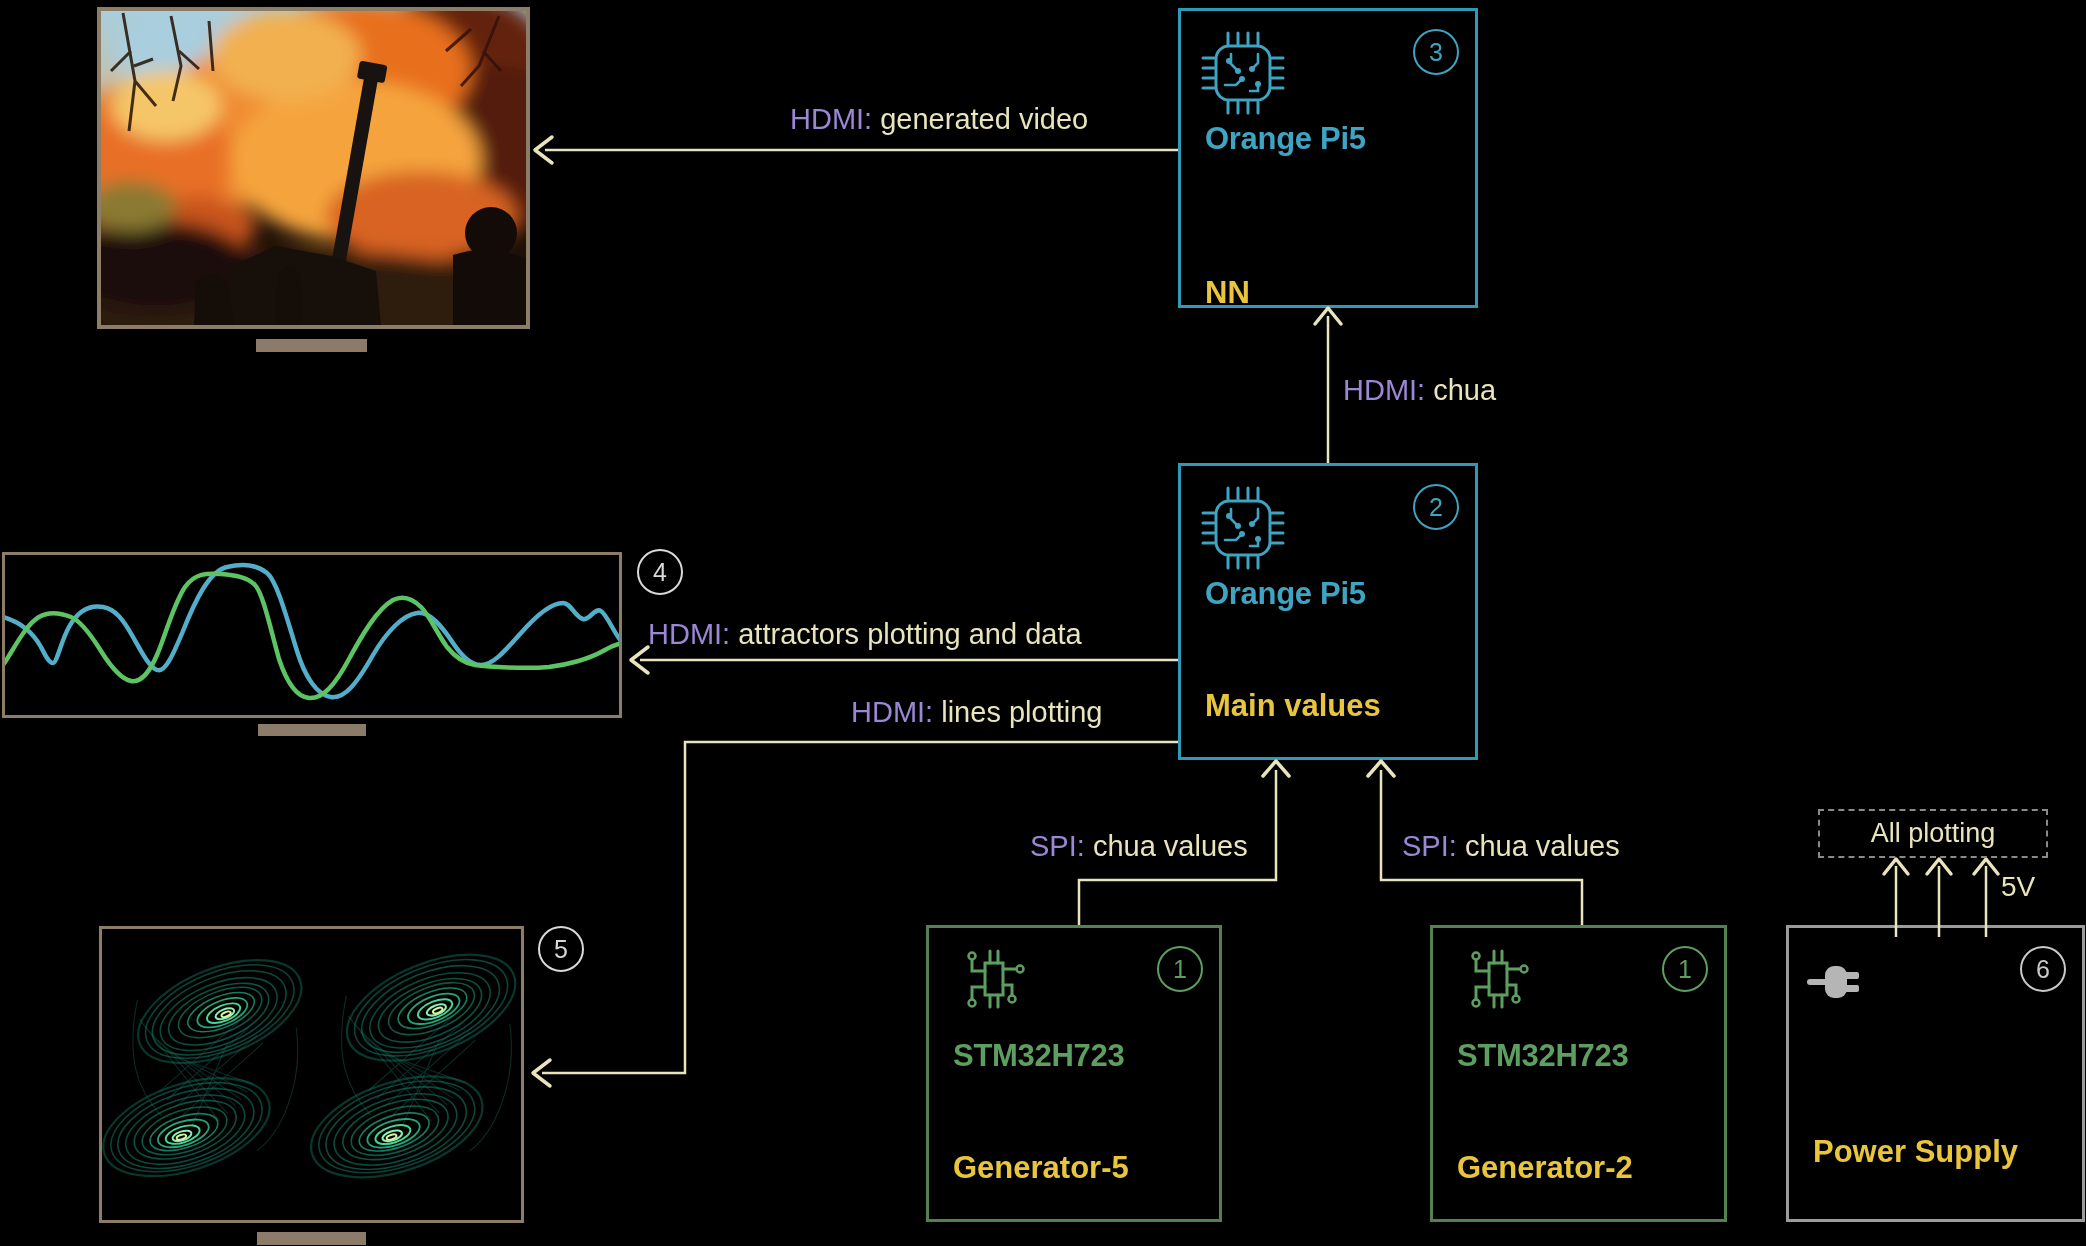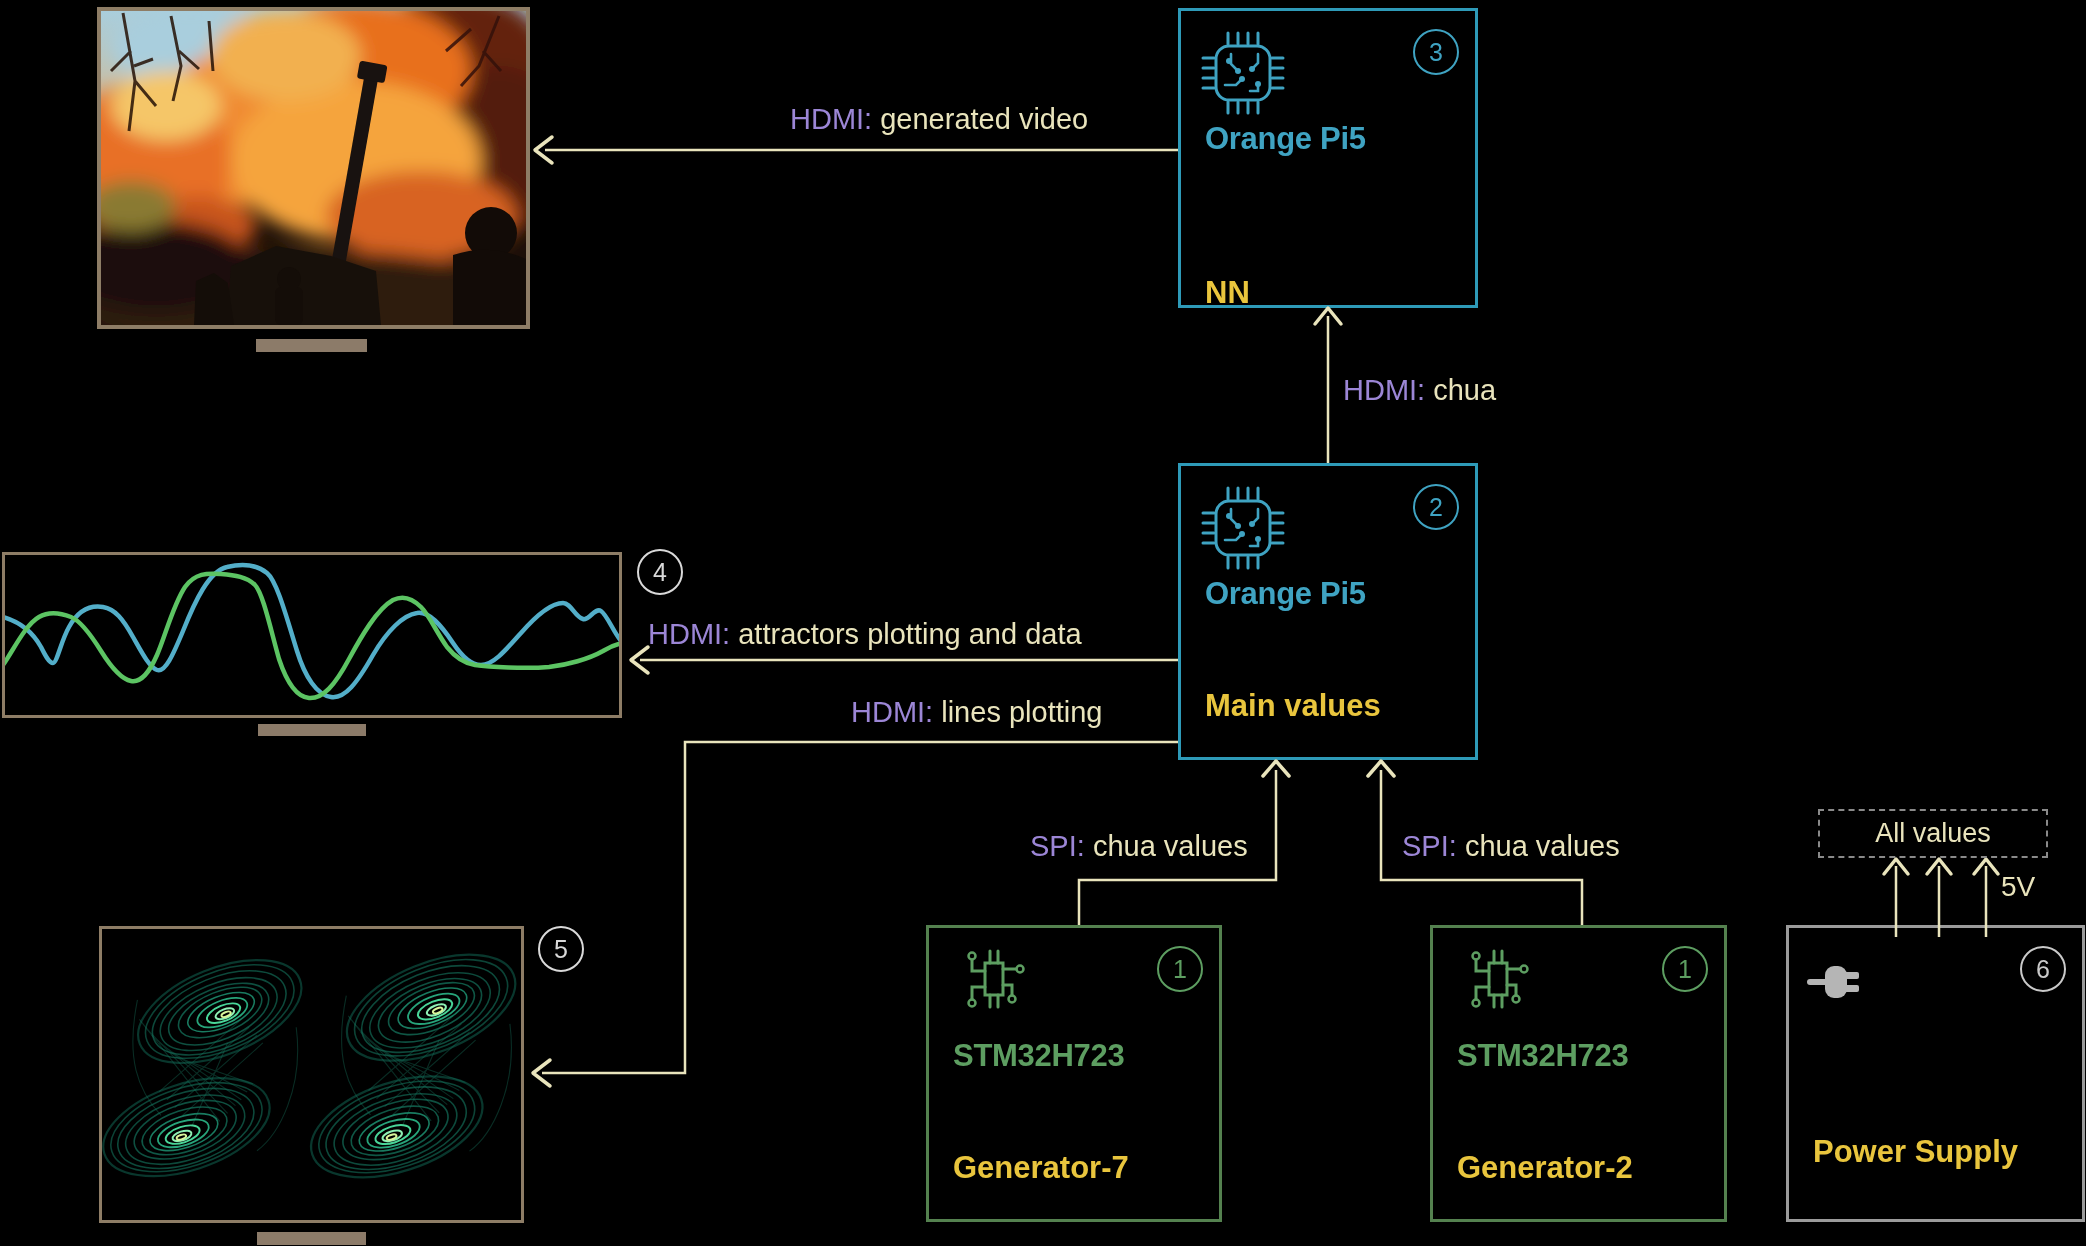--- a/index.html
+++ b/index.html
@@ -222,21 +222,21 @@
         <circle cx="23" cy="8" r="3.5"></circle>
           <circle cx="23" cy="55" r="3.5"></circle>
           <circle cx="71" cy="21" r="3.5"></circle>
           <circle cx="63" cy="51" r="3.5"></circle>
       </g>
     </svg>
     <div class="badge in-node bdg-green">
         <span>1</span>
       </div>
     <div class="title t-green">STM32H723</div>
-    <div class="subtitle">Generator-7</div>
+    <div class="subtitle">Generator-5</div>
   </div>
 
   <div class="node bd-green" style="left:1430px;top:925px;width:297px;height:297px;">
     <svg class="icon" style="left:20px;top:20px;" width="84" height="68" viewBox="0 0 84 68">
       <g fill="none" stroke="#5d9e61" stroke-width="3" stroke-linecap="round">
         <rect x="36" y="15" width="18" height="32"></rect>
         <path d="M41 3v12M49 3v12M41 47v12M49 47v12"></path>
         <path d="M36 23h-13v-11"></path>
           <path d="M36 39h-13v12"></path>
           <path d="M54 21h13"></path>
@@ -315,17 +315,17 @@
   <div class="wire-label" style="left:1030px;top:830px;">
     <span class="proto">SPI:</span>
     <span>chua values</span>
   </div>
   <div class="wire-label" style="left:1402px;top:830px;">
     <span class="proto">SPI:</span>
     <span>chua values</span>
   </div>
 
   <div class="allmodules">
-    <span>All values</span>
+    <span>All plotting</span>
   </div>
   <div class="v5">5V</div>
 
 </div>
 
 </body></html>

